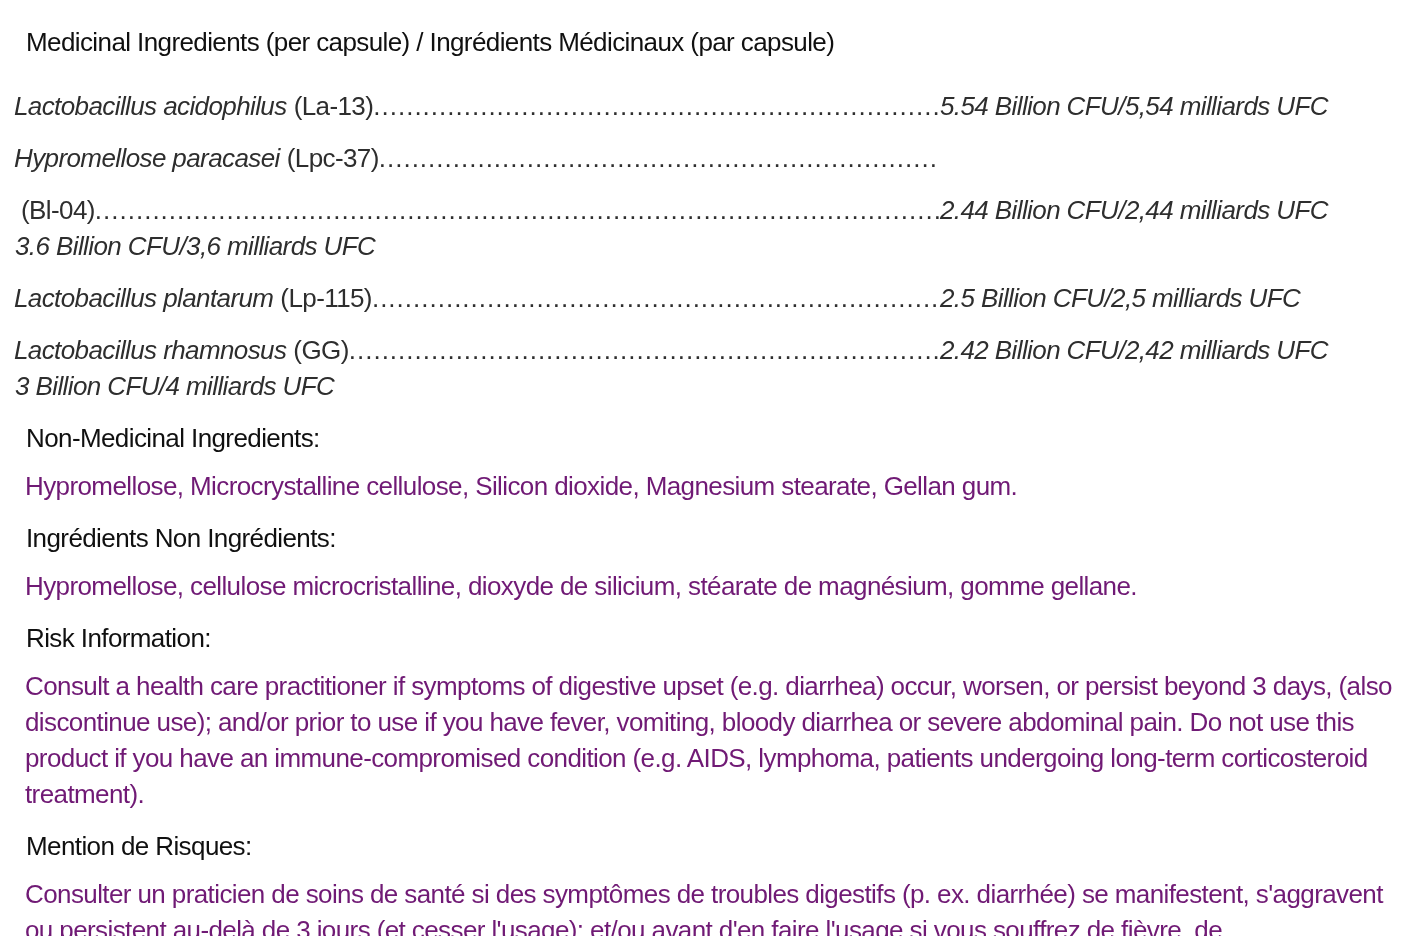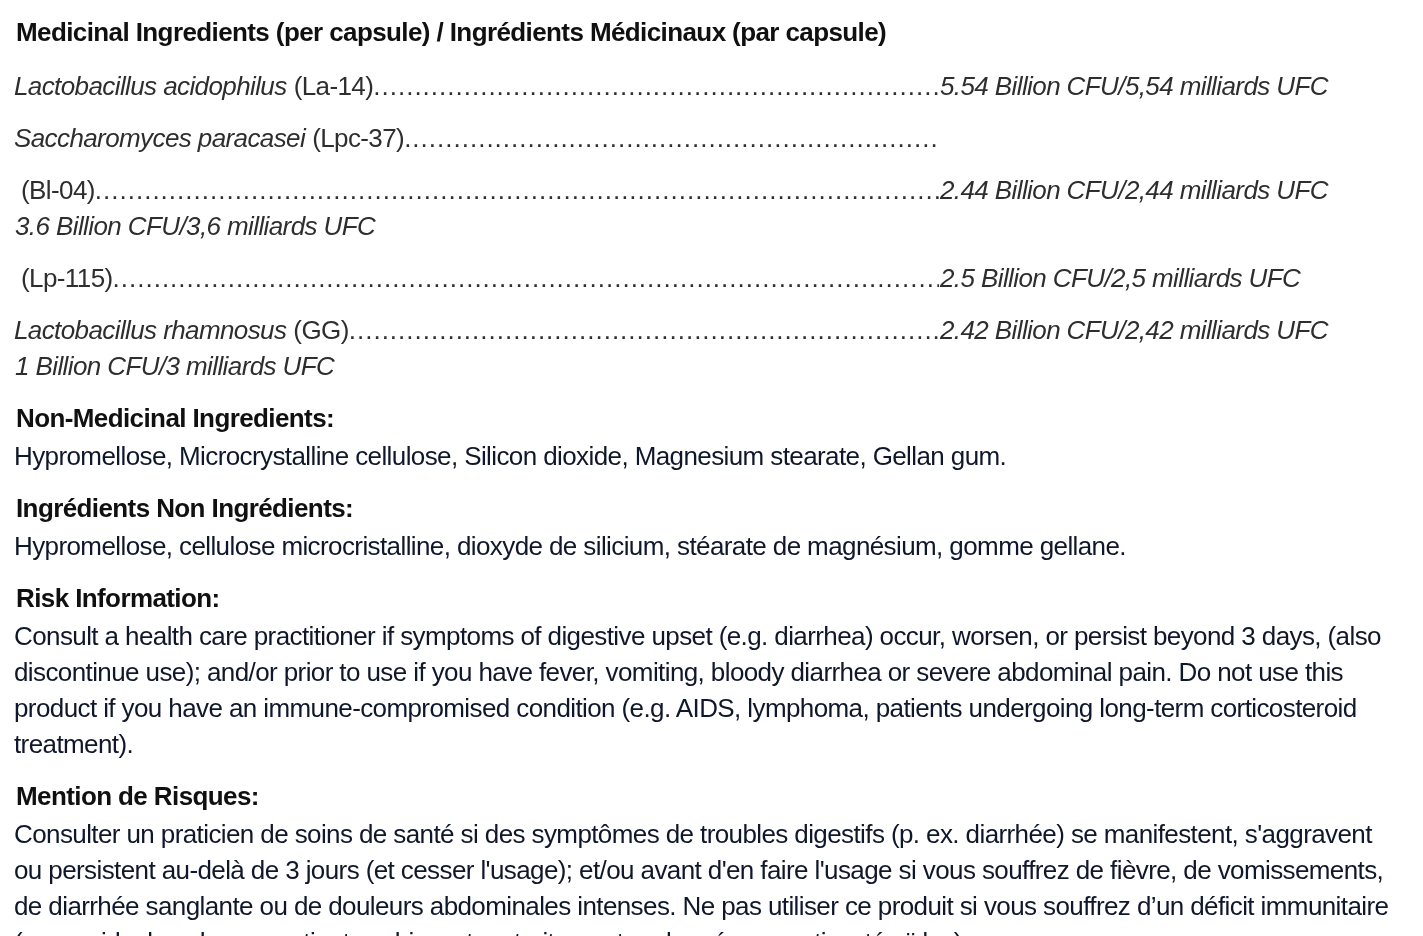--- a/index.html
+++ b/index.html
@@ -14,23 +14,23 @@
     padding: 12px 18px 12px 14px;
     background: #ffffff;
     font-family: "Liberation Sans", "DejaVu Sans", sans-serif;
     font-size: 26px;
     line-height: 36px;
     letter-spacing: -0.6px;
     color: #2e2e2e;
     overflow: hidden;
   }
   .section-heading {
-    font-weight: bold;
+    font-weight: normal;
     color: #101010;
-    margin: 2px;
+    margin: 12px;
   }
   .section {
     margin-top: 16px;
   }
   .section:first-child {
     margin-top: 0;
   }
   .ingredient-row {
     display: flex;
     align-items: baseline;
@@ -62,80 +62,81 @@
     content: "..........................................................................................................................................................";
     letter-spacing: 1px;
   }
   .row-amount {
     white-space: nowrap;
     flex: 1 0 auto;
     padding-left: 1px;
     font-style: italic;
   }
   .body-text {
-    margin: 0;
-    color: #0f172a;
+    margin: 11px;
+    color: #701a75;
   }
 </style>
 </head>
 <body>
 
 <div class="label-page">
 
   <div class="section">
     <p class="section-heading">Medicinal Ingredients (per capsule) / Ingrédients Médicinaux (par capsule)</p>
 
     <div class="ingredient-row">
       <span class="row-left">
           <span class="latin-name">Lactobacillus acidophilus</span>
-          <span class="strain-code">(La-14)</span>
+          <span class="strain-code">(La-13)</span>
           <span class="dot-leader"></span>
         </span>
       <span class="row-amount">5.54 Billion CFU/5,54 milliards UFC</span>
     </div>
 
     <div class="ingredient-row">
       <span class="row-left">
-          <span class="latin-name">Saccharomyces paracasei</span>
+          <span class="latin-name">Hypromellose paracasei</span>
           <span class="strain-code">(Lpc-37)</span>
           <span class="dot-leader"></span>
         </span>
     </div>
 
     <div class="ingredient-row">
       <span class="row-left">
           <span class="strain-code">(Bl-04)</span>
           <span class="dot-leader"></span>
         </span>
       <span class="row-amount">2.44 Billion CFU/2,44 milliards UFC</span>
     </div>
 
     <div class="ingredient-row">
       <span class="row-amount">3.6 Billion CFU/3,6 milliards UFC</span>
     </div>
 
     <div class="ingredient-row">
       <span class="row-left">
+          <span class="latin-name">Lactobacillus plantarum</span>
           <span class="strain-code">(Lp-115)</span>
           <span class="dot-leader"></span>
         </span>
       <span class="row-amount">2.5 Billion CFU/2,5 milliards UFC</span>
     </div>
 
     <div class="ingredient-row">
       <span class="row-left">
           <span class="latin-name">Lactobacillus rhamnosus</span>
           <span class="strain-code">(GG)</span>
           <span class="dot-leader"></span>
         </span>
       <span class="row-amount">2.42 Billion CFU/2,42 milliards UFC</span>
     </div>
 
     <div class="ingredient-row">
-      <span class="row-amount">1 Billion CFU/3 milliards UFC</span>
+      <span class="row-amount">3 Billion CFU/4 milliards UFC</span>
     </div>
   </div>
 
   <div class="section">
     <p class="section-heading">Non-Medicinal Ingredients:</p>
     <p class="body-text">Hypromellose, Microcrystalline cellulose, Silicon dioxide, Magnesium stearate, Gellan gum.</p>
   </div>
 
   <div class="section">
     <p class="section-heading">Ingrédients Non Ingrédients:</p>

